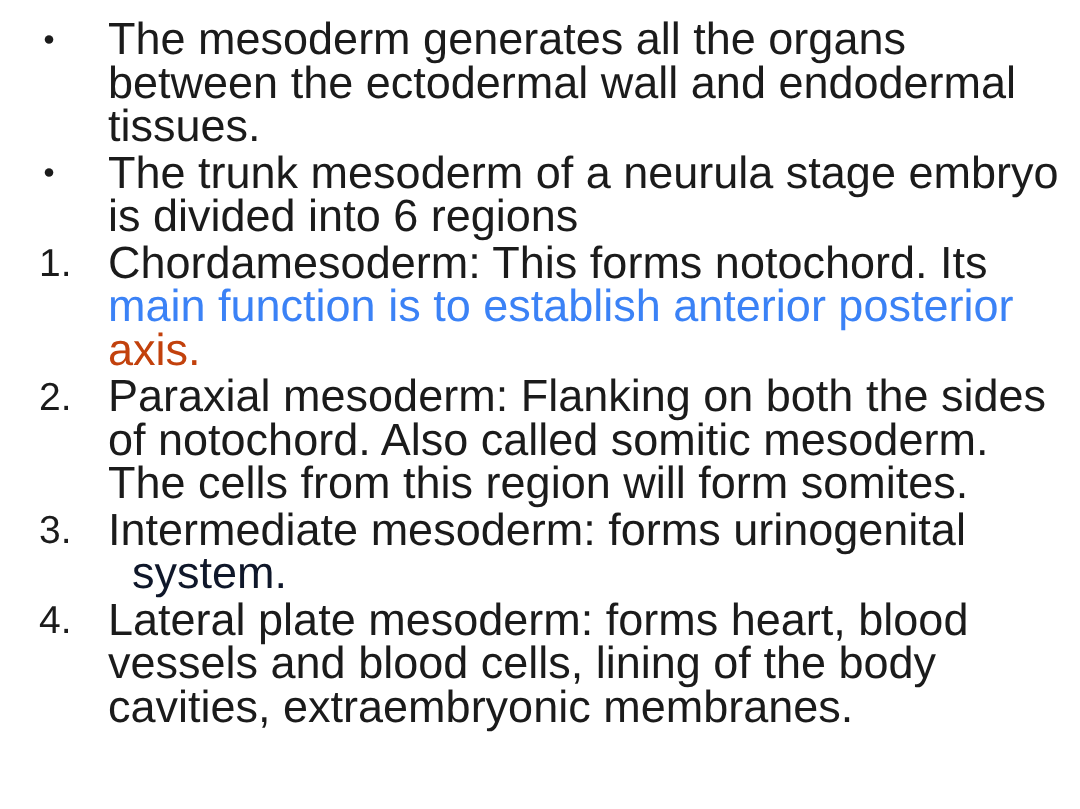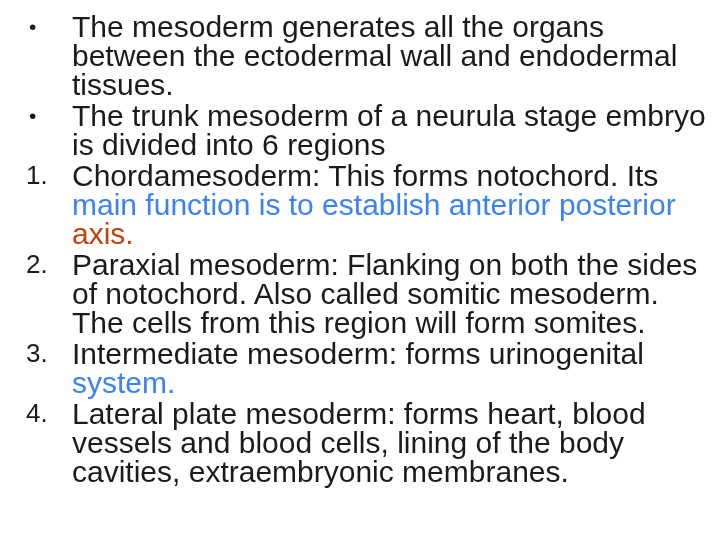--- a/index.html
+++ b/index.html
@@ -86,21 +86,21 @@
           <div class="line" style="color: rgb(27, 27, 27);">Paraxial mesoderm: Flanking on both the sides</div>
           <div class="line" style="color: rgb(27, 27, 27);">of notochord. Also called somitic mesoderm.</div>
           <div class="line" style="color: rgb(27, 27, 27);">The cells from this region will form somites.</div>
         </div>
   </div>
 
   <div class="item number" style="color: rgb(27, 27, 27);">
     <span class="marker" style="color: rgb(27, 27, 27);">3.</span>
     <div class="lines" style="color: rgb(27, 27, 27);">
           <div class="line" style="color: rgb(27, 27, 27);">Intermediate mesoderm: forms urinogenital</div>
-          <div class="line" style="color: #3b82f6;">system.</div>
+          <div class="line" style="color: #0f172a; margin-left: 16px;">system.</div>
         </div>
   </div>
 
   <div class="item number" style="color: rgb(27, 27, 27);">
     <span class="marker" style="color: rgb(27, 27, 27);">4.</span>
     <div class="lines" style="color: rgb(27, 27, 27);">
           <div class="line" style="color: rgb(27, 27, 27);">Lateral plate mesoderm: forms heart, blood</div>
           <div class="line" style="color: rgb(27, 27, 27);">vessels and blood cells, lining of the body</div>
           <div class="line" style="color: rgb(27, 27, 27);">cavities, extraembryonic membranes.</div>
         </div>

